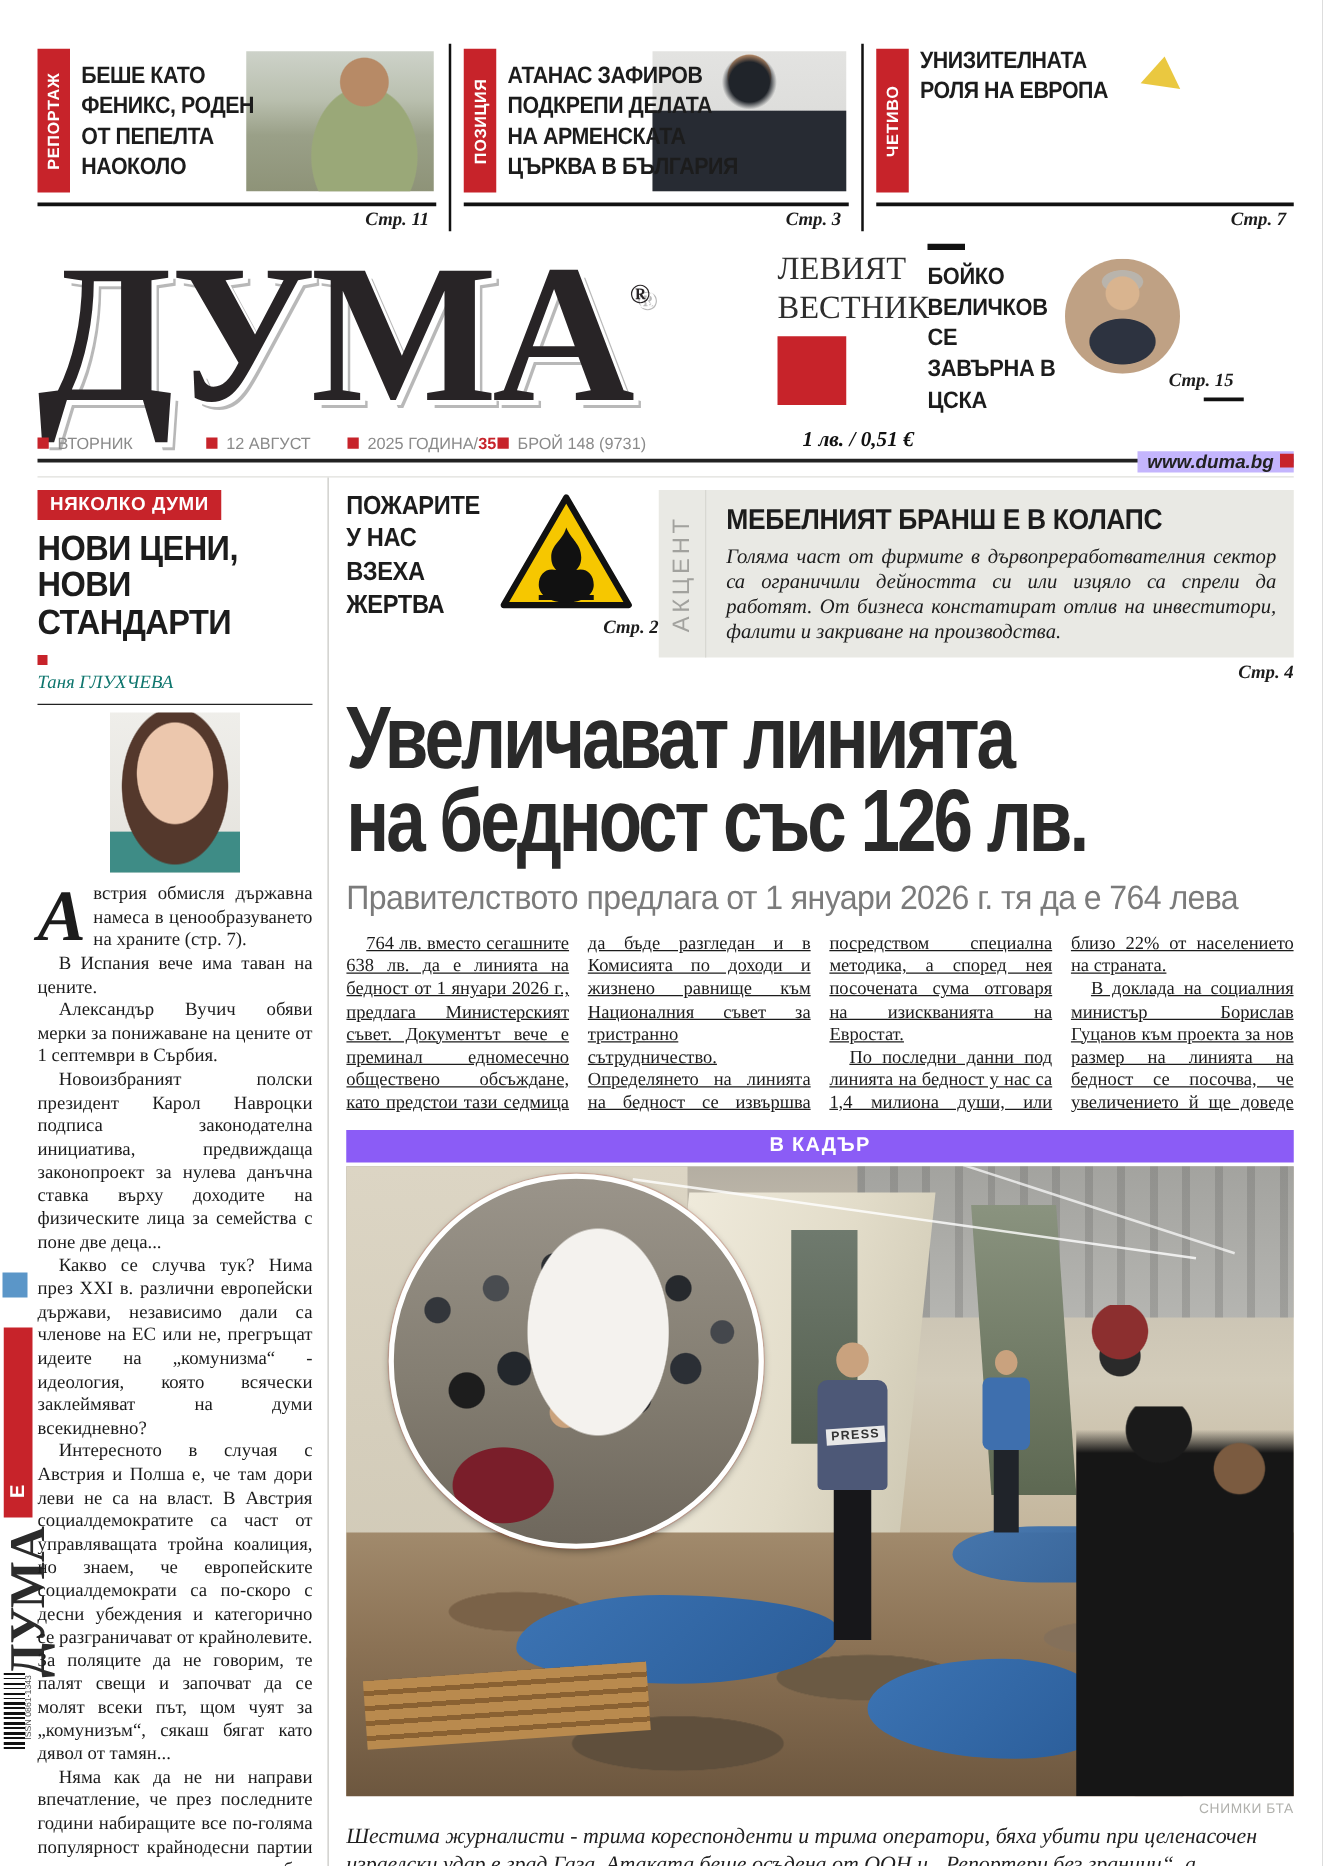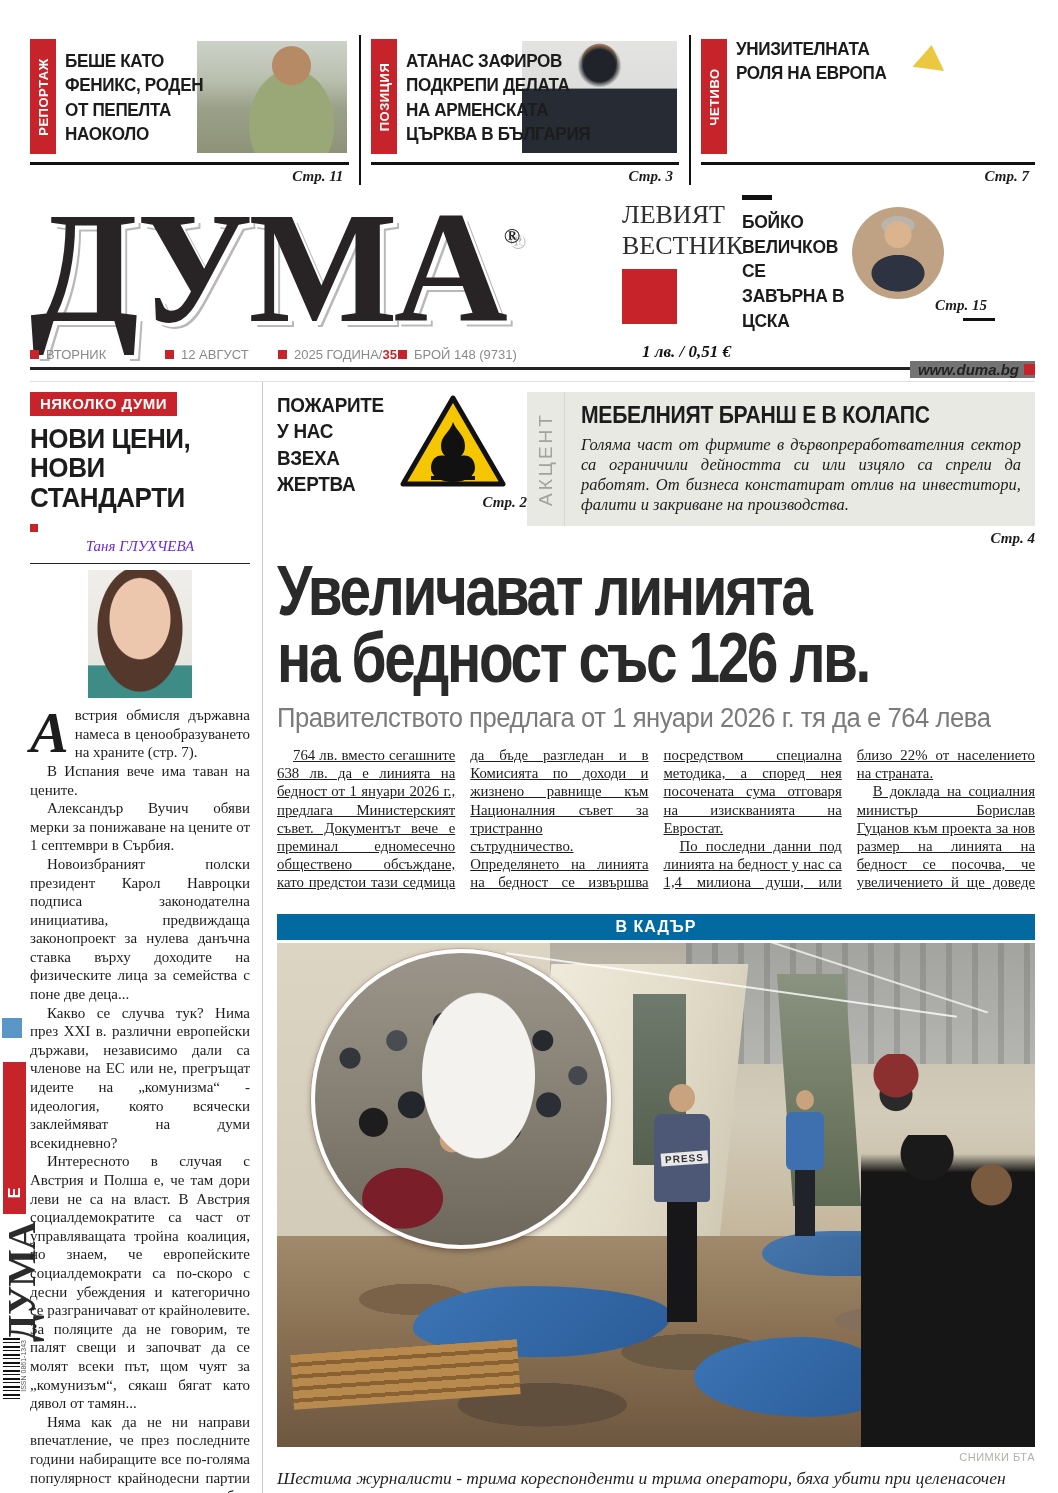--- a/index.html
+++ b/index.html
@@ -63,33 +63,33 @@
   .promo-ref { position:absolute; left:905px; top:108px; font:700 italic 15px "Liberation Serif",serif; }
   .promo-ref::after { content:""; display:block; width:32px; height:3px; background:#111; margin:4px 0 0 28px; }
 
   
   .dateline { position:relative; height:22px; margin-top:2px; font:400 13px "Liberation Sans",sans-serif; color:#8a8a8a; }
   .dl-item { position:absolute; top:3px; white-space:nowrap; }
   .dl-item::before { content:""; display:inline-block; width:9px; height:9px; background:#c7232a; margin-right:7px; }
   .dl-red { color:#c7232a; font-weight:700; }
   .price { position:absolute; left:588px; top:-2px; font:700 italic 17px "Liberation Serif",serif; color:#111;margin-left:24px; }
   .toprule { position:relative; border-top:3px solid #222; margin-top:1px; height:14px; }
-  .site { position:absolute; right:0; top:-9px; background:#737373; padding-left:8px; font:700 italic 15px "Liberation Sans",sans-serif; color:#222; }
+  .site { position:absolute; right:0; top:-9px; background:#c4b5fd; padding-left:8px; font:700 italic 15px "Liberation Sans",sans-serif; color:#222; }
   .site .sq { display:inline-block; width:11px; height:11px; background:#c7232a; margin-left:5px; }
 
   
   .main { display:flex; border-top:1px solid #e0e0dc; }
   .col-left { width:233px; flex:none; border-right:1px solid #c8c8c4; padding:10px 12px 0 0; }
   .col-right { width:772px; flex:none; padding:10px 0 0 14px; }
 
   
   .badge { display:inline-block; background:#c7232a; color:#fff; font:700 15px "Liberation Sans",sans-serif; letter-spacing:.5px; padding:3px 10px 4px; }
   .op-title { font:800 28px/1.05 "Liberation Sans",sans-serif; letter-spacing:-.5px; margin-top:8px; transform:scaleX(.93); transform-origin:left top; }
   .op-sq { width:8px; height:8px; background:#c7232a; margin:12px 0 6px; }
-  .op-author { font:italic 400 15px "Liberation Serif",serif; color:#6d28d9;text-align:center; }
+  .op-author { font:italic 400 15px "Liberation Serif",serif; color:#0f766e; }
   .op-rule { border-top:1px solid #222; margin:8px 0 6px; }
   .op-photo { width:104px; height:128px; margin:2px auto 8px; background:
       radial-gradient(ellipse 30px 40px at 50% 38%, #ecc7ad 30px, transparent 31px),
       radial-gradient(ellipse 42px 62px at 50% 46%, #54382c 42px, transparent 43px),
       linear-gradient(180deg, transparent 74%, #3e8c86 75%),
       linear-gradient(180deg,#efeeea 0%,#e4e2dc 100%); }
   .op-text p { font:400 15px/1.24 "Liberation Serif",serif; text-align:justify; text-indent:17px; }
   .op-text p.first { text-indent:0; }
   .dropcap { float:left; font:700 italic 58px/0.78 "Liberation Serif",serif; margin:4px 6px 0 0; }
 
@@ -108,21 +108,21 @@
   .accent-ref { font:700 italic 15px "Liberation Serif",serif; text-align:right; margin-top:4px; }
   .warn-ref { font:700 italic 15px "Liberation Serif",serif; text-align:right; margin-top:2px; }
 
   
   .headline { margin-top:10px; font:700 71px/0.95 "Liberation Sans",sans-serif; letter-spacing:-3px; color:#2a2a2a; transform:scaleX(.8); transform-origin:left top; white-space:nowrap; }
   .subhead { margin-top:12px; font:400 27px "Liberation Sans",sans-serif; color:#7b7b7b; letter-spacing:-.5px; transform:scaleX(.95); transform-origin:left top; white-space:nowrap; }
   .lead-body { margin-top:12px; height:152px; column-count:4; column-gap:15px; font:400 14.8px/1.22 "Liberation Serif",serif; text-align:justify; overflow:hidden; }
   .lead-body p { text-indent:16px;text-decoration:underline; }
 
   
-  .kadar { background:#0369a1; color:#fff; text-align:center; font:700 16px/26px "Liberation Sans",sans-serif; letter-spacing:1px; height:26px; margin-top:16px; }
+  .kadar { background:#8b5cf6; color:#fff; text-align:center; font:700 16px/26px "Liberation Sans",sans-serif; letter-spacing:1px; height:26px; margin-top:6px; }
   .photo { position:relative; height:504px; margin-top:3px; overflow:hidden; background:
       linear-gradient(180deg,#b4aea2 0%,#c6bfb0 14%,#d3ccba 34%,#c4b69c 58%,#a89074 78%,#8e7257 100%); }
   .ph-buildings { position:absolute; right:0; top:0; width:46%; height:24%; background:
       repeating-linear-gradient(90deg, rgba(90,90,88,.25) 0 6px, transparent 6px 26px),
       linear-gradient(180deg,#a3a39f 0%,#b5b5b1 100%); }
   .ph-wall { position:absolute; left:0; top:0; width:36%; height:78%; background:linear-gradient(180deg,#dcd5c4 0%,#cfc8b5 100%); }
   .ph-tent { position:absolute; left:34%; top:4%; width:26%; height:62%; background:linear-gradient(100deg,#efeadb 0%,#e2dcc9 55%,#cfc9b4 100%); transform:skewX(-6deg); }
   .ph-door { position:absolute; left:47%; top:10%; width:7%; height:34%; background:linear-gradient(180deg,#6f7a6e,#55604f); }
   .ph-tarpg { position:absolute; right:24%; top:6%; width:9%; height:46%; background:linear-gradient(180deg,#8a937f,#5d6852); transform:skewX(4deg); }
   .ph-rope1 { position:absolute; left:30%; top:8%; width:60%; height:2px; background:rgba(255,255,255,.8); transform:rotate(8deg); }

